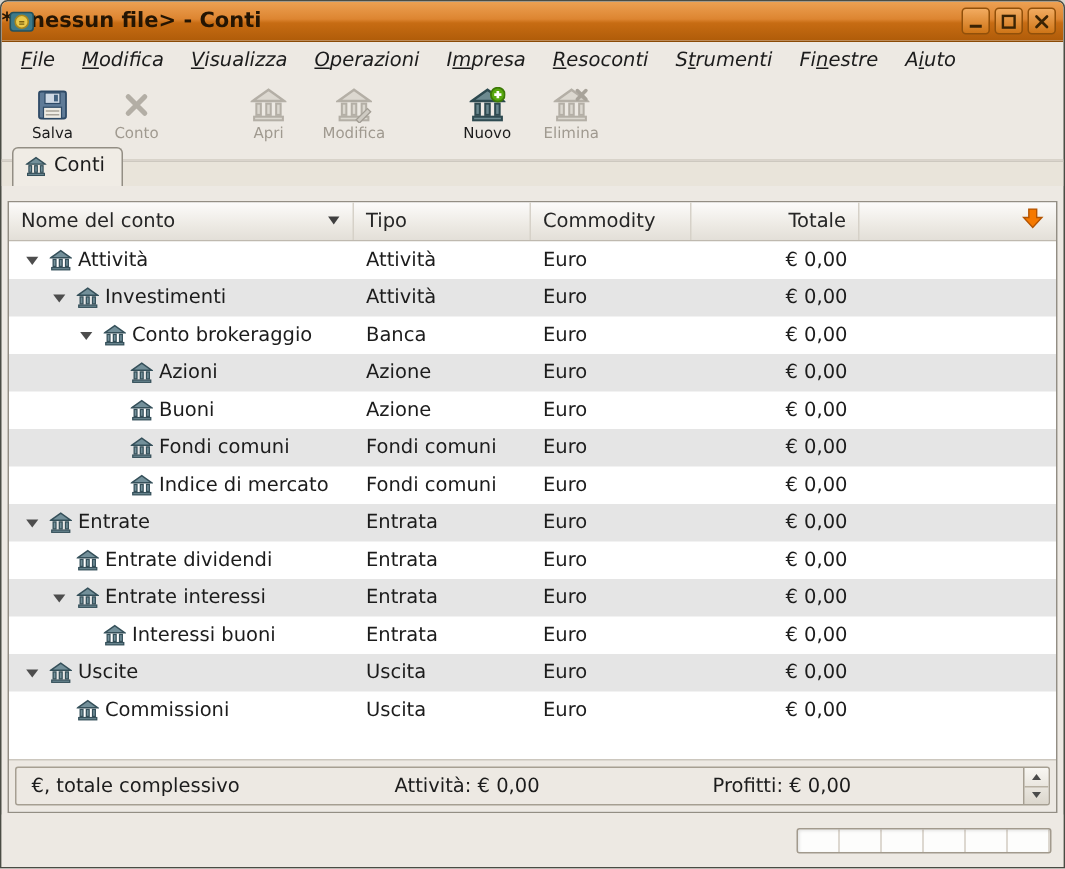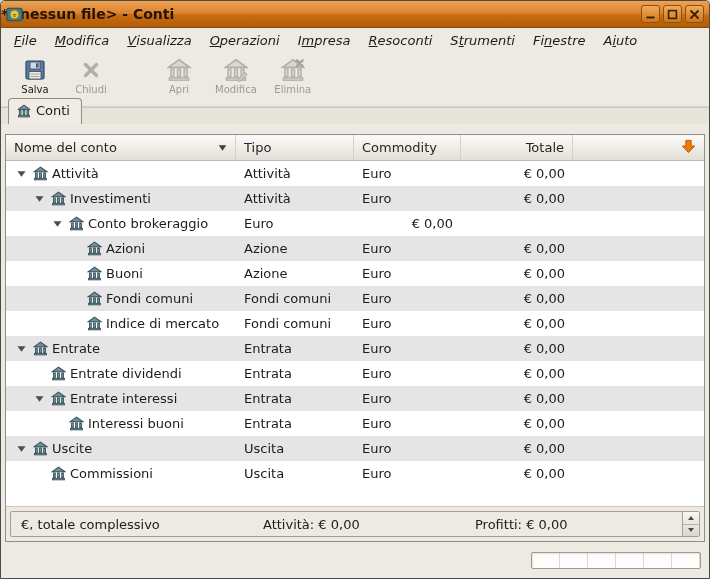--- a/index.html
+++ b/index.html
@@ -149,21 +149,21 @@
           </svg>
         </span>
         <span class="tool-label">Salva</span>
       </div>
       <div class="tool-button disabled">
         <span class="tool-icon">
           <svg viewBox="0 0 24 24" width="100%" height="100%">
     <path d="M6.5 6.5 L17.5 17.5 M17.5 6.5 L6.5 17.5" stroke="#b3aea5" stroke-width="3.4" stroke-linecap="round"></path>
           </svg>
         </span>
-        <span class="tool-label">Chiudi</span>
+        <span class="tool-label">Conto</span>
       </div>
       <div class="tool-button disabled gap">
         <span class="tool-icon">
           <svg viewBox="0 0 16 16" width="100%" height="100%">
     <path d="M1 6.2 L8 1.2 L15 6.2 Z" fill="#dcd8d0" stroke="#b4afa6" stroke-width="1.1"></path>
     <rect x="2.6" y="7.4" width="2" height="5" fill="#dcd8d0" stroke="#b4afa6" stroke-width="0.9"></rect>
     <rect x="7" y="7.4" width="2" height="5" fill="#dcd8d0" stroke="#b4afa6" stroke-width="0.9"></rect>
     <rect x="11.4" y="7.4" width="2" height="5" fill="#dcd8d0" stroke="#b4afa6" stroke-width="0.9"></rect>
     <rect x="1.6" y="13.2" width="12.8" height="1.6" fill="#dcd8d0" stroke="#b4afa6" stroke-width="0.9"></rect>
     </svg>
@@ -176,20 +176,34 @@
     <path d="M1 6.2 L8 1.2 L15 6.2 Z" fill="#dcd8d0" stroke="#b4afa6" stroke-width="1.1"></path>
     <rect x="2.6" y="7.4" width="2" height="5" fill="#dcd8d0" stroke="#b4afa6" stroke-width="0.9"></rect>
     <rect x="7" y="7.4" width="2" height="5" fill="#dcd8d0" stroke="#b4afa6" stroke-width="0.9"></rect>
     <rect x="11.4" y="7.4" width="2" height="5" fill="#dcd8d0" stroke="#b4afa6" stroke-width="0.9"></rect>
     <rect x="1.6" y="13.2" width="12.8" height="1.6" fill="#dcd8d0" stroke="#b4afa6" stroke-width="0.9"></rect>
     <path d="M9 14.6 L14 9.6 L15.4 11 L10.4 16 Z" fill="#cfcbc3" stroke="#a39e95" stroke-width="0.6"></path>
           </svg>
         </span>
         <span class="tool-label">Modifica</span>
       </div>
+      <div class="tool-button gap">
+        <span class="tool-icon">
+          <svg viewBox="0 0 16 16" width="100%" height="100%">
+    <path d="M1 6.2 L8 1.2 L15 6.2 Z" fill="#6d8a90" stroke="#2e4a50" stroke-width="1.1"></path>
+    <rect x="2.6" y="7.4" width="2" height="5" fill="#6d8a90" stroke="#2e4a50" stroke-width="0.9"></rect>
+    <rect x="7" y="7.4" width="2" height="5" fill="#6d8a90" stroke="#2e4a50" stroke-width="0.9"></rect>
+    <rect x="11.4" y="7.4" width="2" height="5" fill="#6d8a90" stroke="#2e4a50" stroke-width="0.9"></rect>
+    <rect x="1.6" y="13.2" width="12.8" height="1.6" fill="#6d8a90" stroke="#2e4a50" stroke-width="0.9"></rect>
+    <circle cx="12.6" cy="3.4" r="3.1" fill="#59a80f" stroke="#3d7a06" stroke-width="0.8"></circle>
+            <path d="M12.6 1.8v3.2M11 3.4h3.2" stroke="#fff" stroke-width="1.2"></path>
+          </svg>
+        </span>
+        <span class="tool-label">Nuovo</span>
+      </div>
       <div class="tool-button disabled">
         <span class="tool-icon">
           <svg viewBox="0 0 16 16" width="100%" height="100%">
     <path d="M1 6.2 L8 1.2 L15 6.2 Z" fill="#dcd8d0" stroke="#b4afa6" stroke-width="1.1"></path>
     <rect x="2.6" y="7.4" width="2" height="5" fill="#dcd8d0" stroke="#b4afa6" stroke-width="0.9"></rect>
     <rect x="7" y="7.4" width="2" height="5" fill="#dcd8d0" stroke="#b4afa6" stroke-width="0.9"></rect>
     <rect x="11.4" y="7.4" width="2" height="5" fill="#dcd8d0" stroke="#b4afa6" stroke-width="0.9"></rect>
     <rect x="1.6" y="13.2" width="12.8" height="1.6" fill="#dcd8d0" stroke="#b4afa6" stroke-width="0.9"></rect>
     <path d="M10.6 1.6 L14.4 5.4 M14.4 1.6 L10.6 5.4" stroke="#a8a39a" stroke-width="1.6" stroke-linecap="round"></path>
           </svg>
@@ -300,20 +314,21 @@
               <svg viewBox="0 0 16 16" width="100%" height="100%">
     <path d="M1 6.2 L8 1.2 L15 6.2 Z" fill="#73909a" stroke="#35505a" stroke-width="1.1"></path>
     <rect x="2.6" y="7.4" width="2" height="5" fill="#73909a" stroke="#35505a" stroke-width="0.9"></rect>
     <rect x="7" y="7.4" width="2" height="5" fill="#73909a" stroke="#35505a" stroke-width="0.9"></rect>
     <rect x="11.4" y="7.4" width="2" height="5" fill="#73909a" stroke="#35505a" stroke-width="0.9"></rect>
     <rect x="1.6" y="13.2" width="12.8" height="1.6" fill="#73909a" stroke="#35505a" stroke-width="0.9"></rect>
     </svg>
             </span>
             <span>Conto brokeraggio</span>
           </div>
+          <div class="cell">Banca</div>
           <div class="cell">Euro</div>
           <div class="cell total">€ 0,00</div>
           <div class="cell"></div>
         </div>
         <div class="row alt">
           <div class="cell name" style="padding-left: 62px;">
             <span class="expander"></span>
             <span class="acct-icon">
               <svg viewBox="0 0 16 16" width="100%" height="100%">
     <path d="M1 6.2 L8 1.2 L15 6.2 Z" fill="#73909a" stroke="#35505a" stroke-width="1.1"></path>

